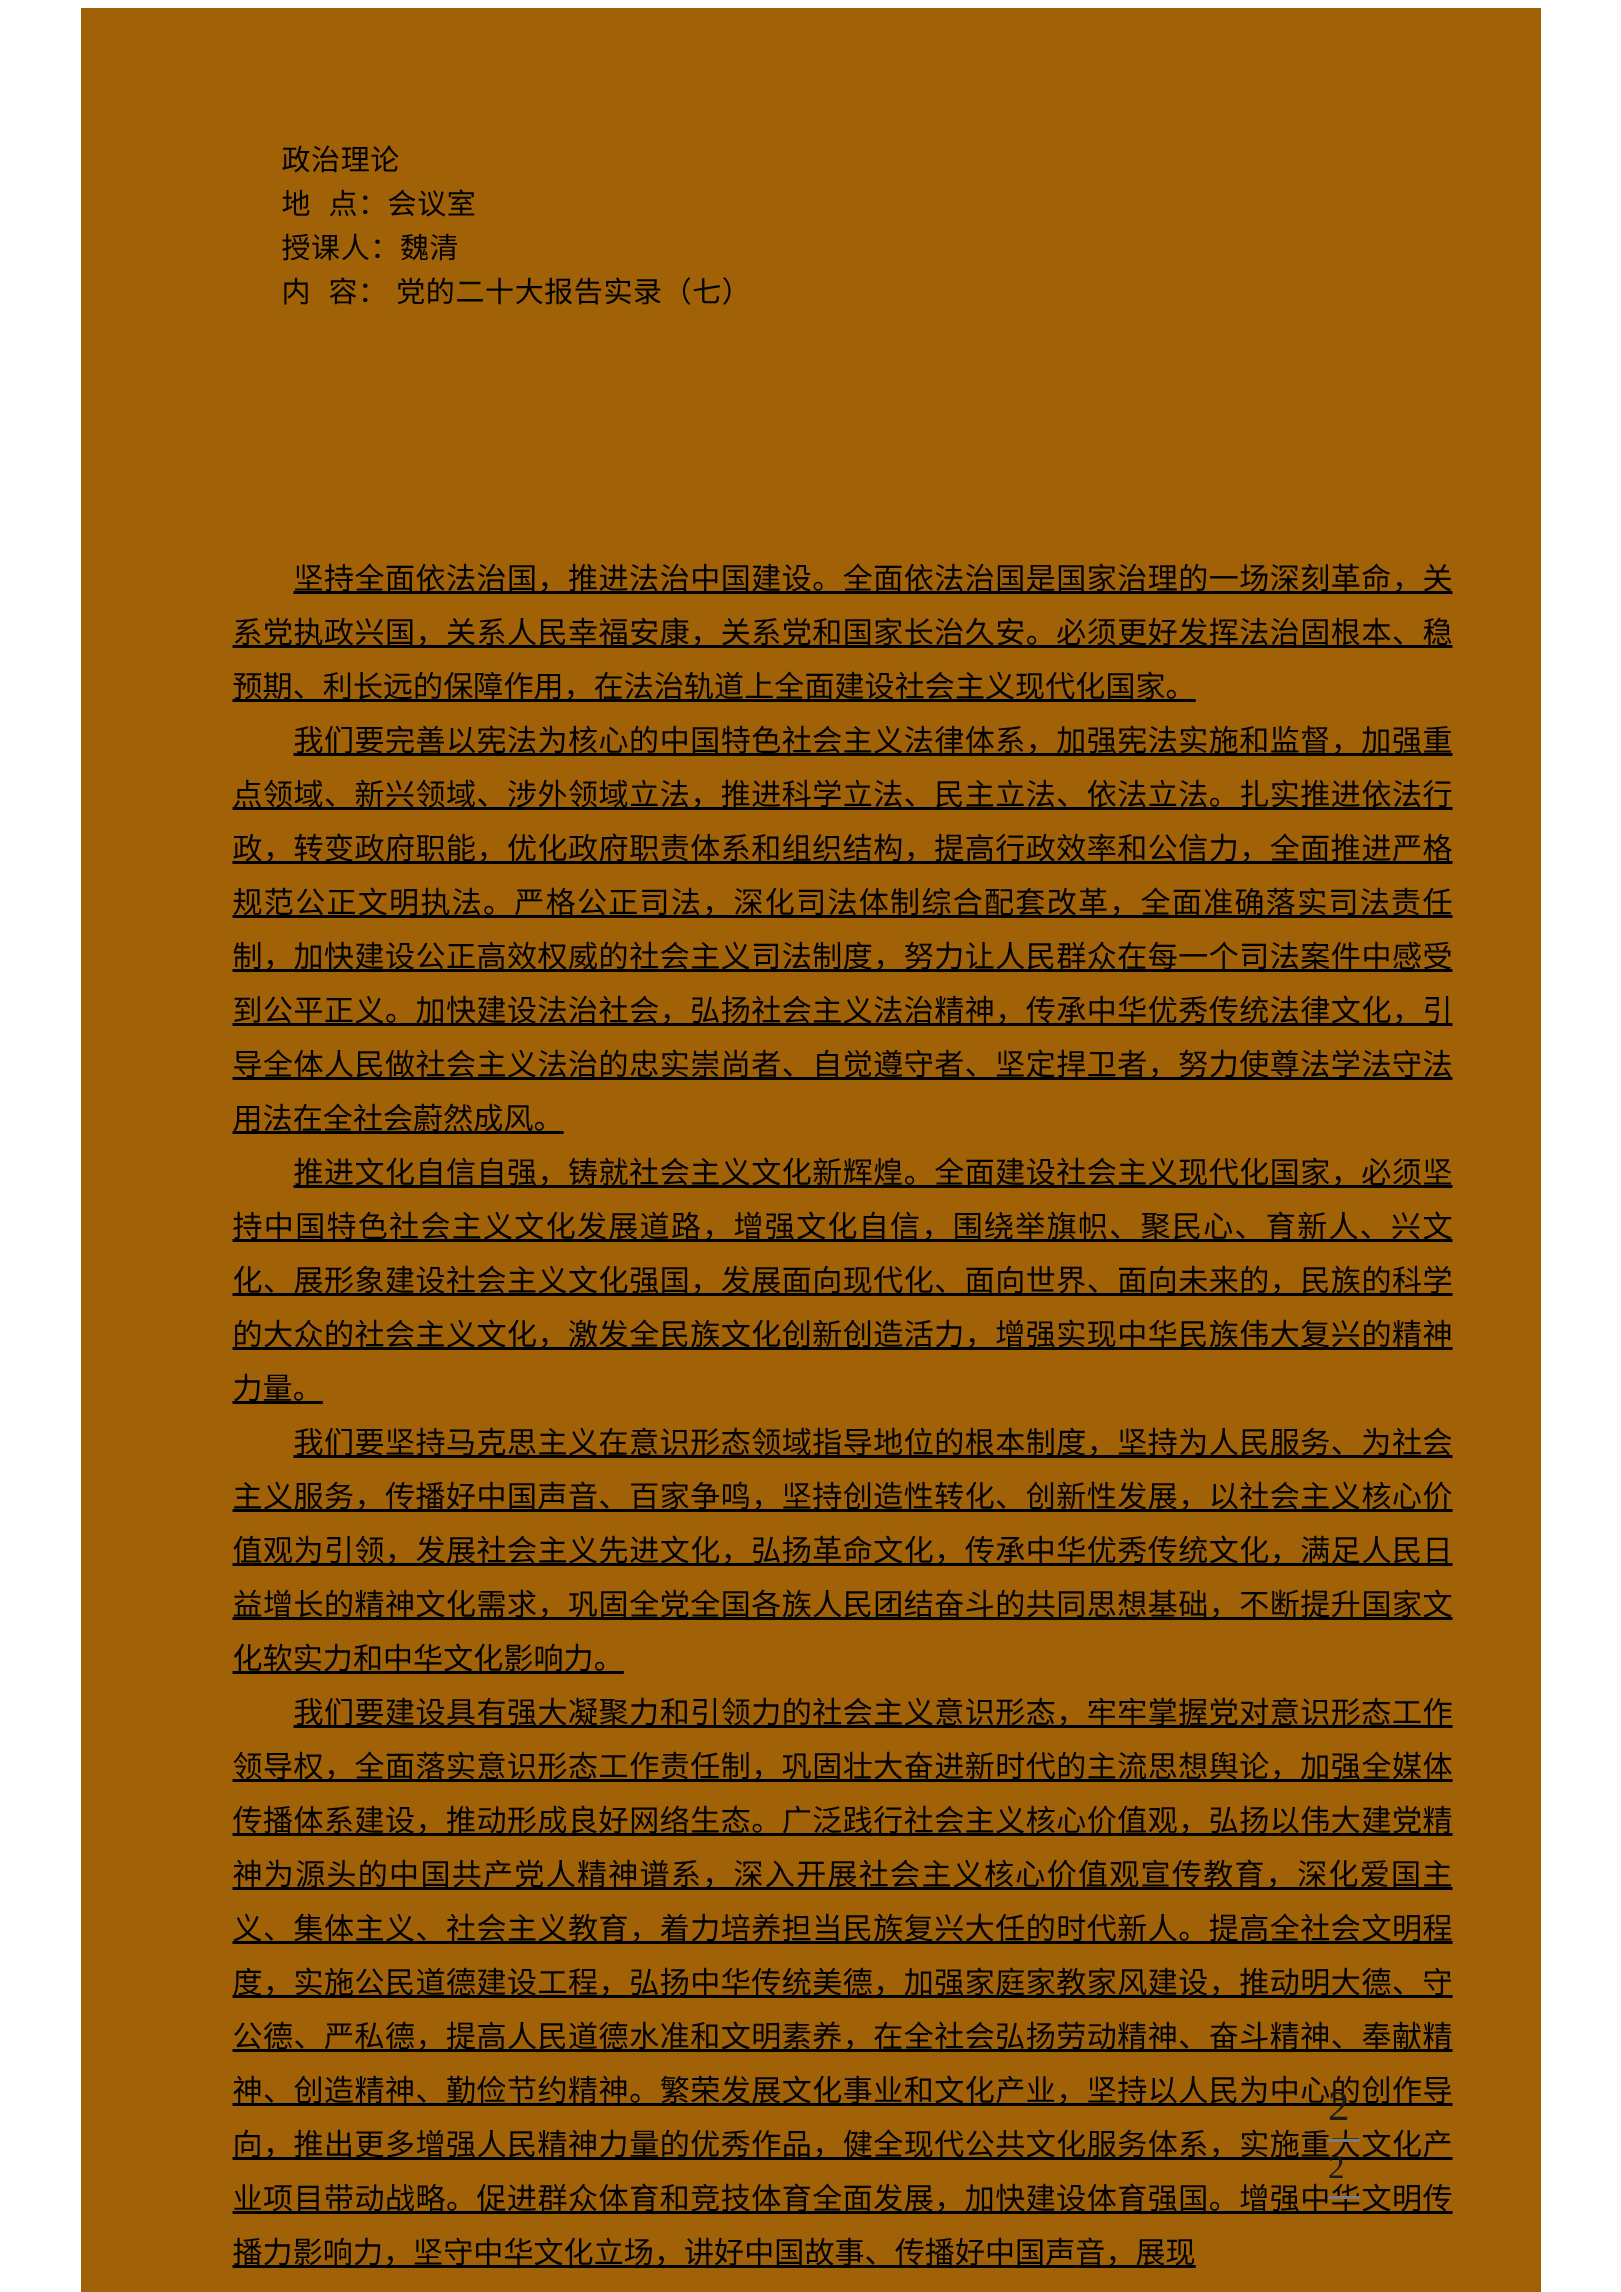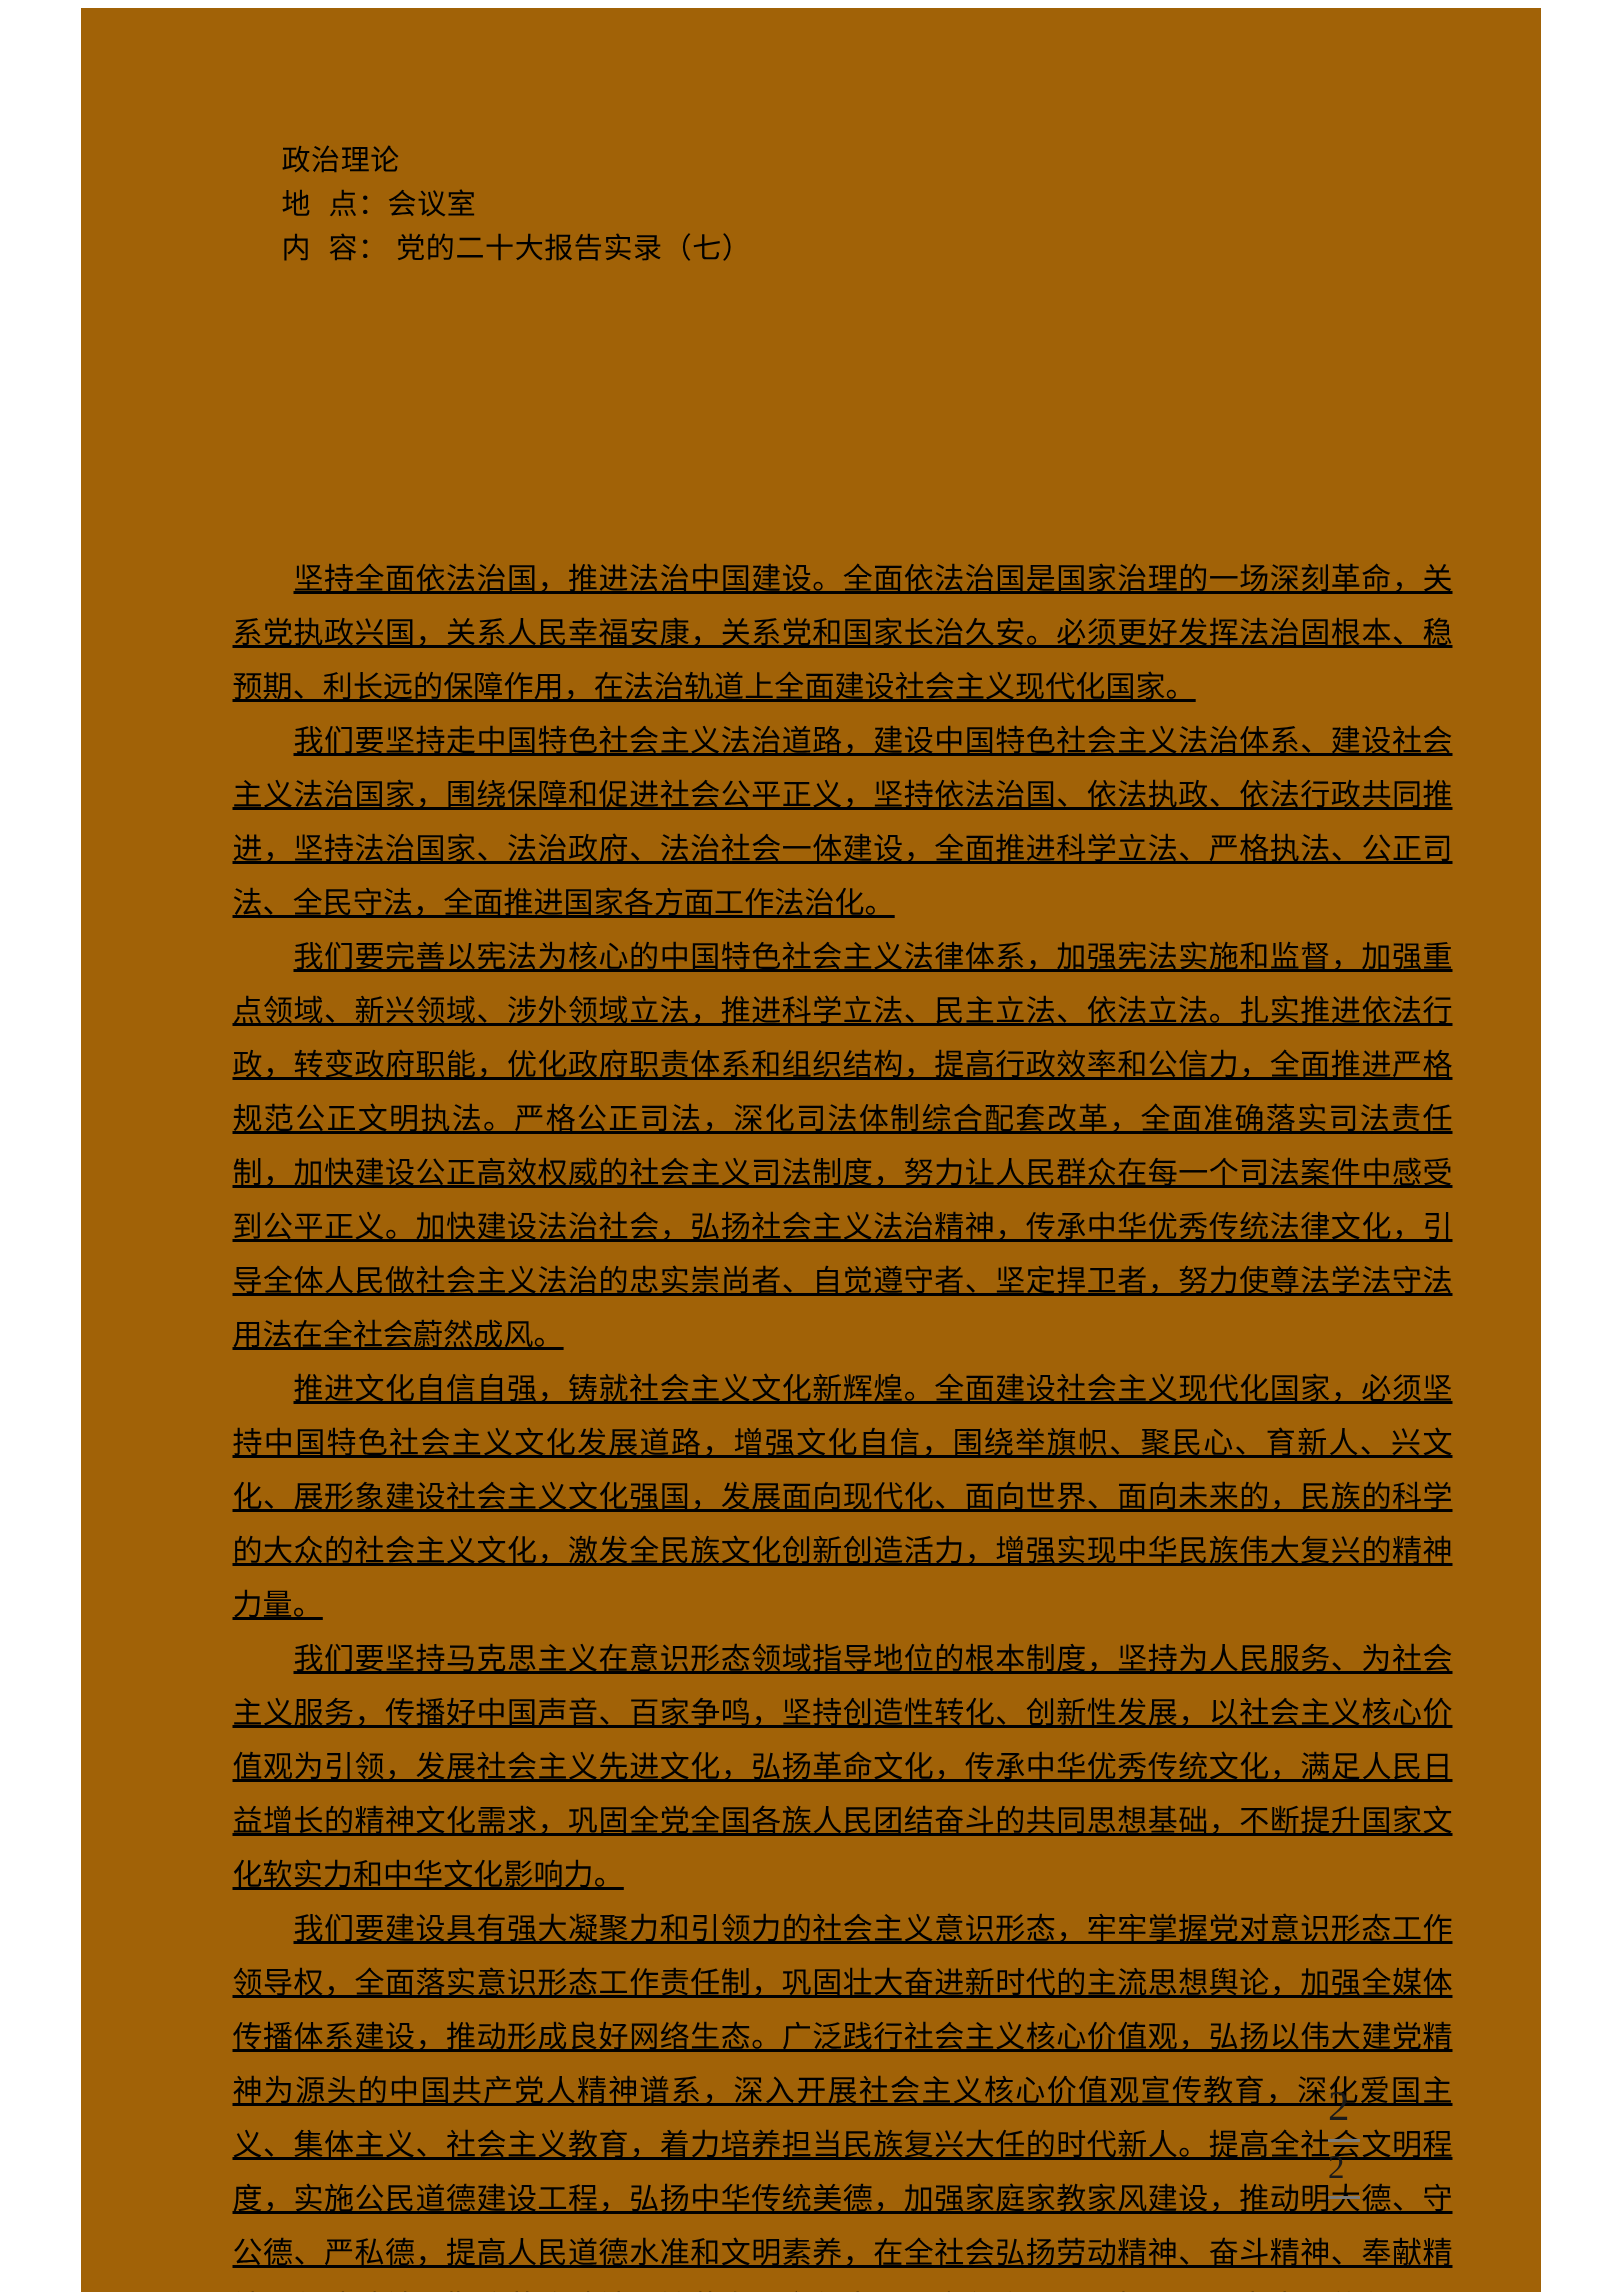--- a/index.html
+++ b/index.html
@@ -88,26 +88,26 @@
   }
 </style>
 </head>
 <body>
 
 <div class="page">
 
   <div class="doc-header">
     <div class="meta-line">政治理论</div>
     <div class="meta-line">地  点：会议室</div>
+    <div class="meta-line">授课人：魏清</div>
     <div class="meta-line">内  容： 党的二十大报告实录（七）</div>
   </div>
 
   <div class="doc-body">
     <p class="body-para">坚持全面依法治国，推进法治中国建设。全面依法治国是国家治理的一场深刻革命，关系党执政兴国，关系人民幸福安康，关系党和国家长治久安。必须更好发挥法治固根本、稳预期、利长远的保障作用，在法治轨道上全面建设社会主义现代化国家。</p>
-    <p class="body-para">我们要坚持走中国特色社会主义法治道路，建设中国特色社会主义法治体系、建设社会主义法治国家，围绕保障和促进社会公平正义，坚持依法治国、依法执政、依法行政共同推进，坚持法治国家、法治政府、法治社会一体建设，全面推进科学立法、严格执法、公正司法、全民守法，全面推进国家各方面工作法治化。</p>
     <p class="body-para">我们要完善以宪法为核心的中国特色社会主义法律体系，加强宪法实施和监督，加强重点领域、新兴领域、涉外领域立法，推进科学立法、民主立法、依法立法。扎实推进依法行政，转变政府职能，优化政府职责体系和组织结构，提高行政效率和公信力，全面推进严格规范公正文明执法。严格公正司法，深化司法体制综合配套改革，全面准确落实司法责任制，加快建设公正高效权威的社会主义司法制度，努力让人民群众在每一个司法案件中感受到公平正义。加快建设法治社会，弘扬社会主义法治精神，传承中华优秀传统法律文化，引导全体人民做社会主义法治的忠实崇尚者、自觉遵守者、坚定捍卫者，努力使尊法学法守法用法在全社会蔚然成风。</p>
     <p class="body-para">推进文化自信自强，铸就社会主义文化新辉煌。全面建设社会主义现代化国家，必须坚持中国特色社会主义文化发展道路，增强文化自信，围绕举旗帜、聚民心、育新人、兴文化、展形象建设社会主义文化强国，发展面向现代化、面向世界、面向未来的，民族的科学的大众的社会主义文化，激发全民族文化创新创造活力，增强实现中华民族伟大复兴的精神力量。</p>
     <p class="body-para">我们要坚持马克思主义在意识形态领域指导地位的根本制度，坚持为人民服务、为社会主义服务，传播好中国声音、百家争鸣，坚持创造性转化、创新性发展，以社会主义核心价值观为引领，发展社会主义先进文化，弘扬革命文化，传承中华优秀传统文化，满足人民日益增长的精神文化需求，巩固全党全国各族人民团结奋斗的共同思想基础，不断提升国家文化软实力和中华文化影响力。</p>
     <p class="body-para">我们要建设具有强大凝聚力和引领力的社会主义意识形态，牢牢掌握党对意识形态工作领导权，全面落实意识形态工作责任制，巩固壮大奋进新时代的主流思想舆论，加强全媒体传播体系建设，推动形成良好网络生态。广泛践行社会主义核心价值观，弘扬以伟大建党精神为源头的中国共产党人精神谱系，深入开展社会主义核心价值观宣传教育，深化爱国主义、集体主义、社会主义教育，着力培养担当民族复兴大任的时代新人。提高全社会文明程度，实施公民道德建设工程，弘扬中华传统美德，加强家庭家教家风建设，推动明大德、守公德、严私德，提高人民道德水准和文明素养，在全社会弘扬劳动精神、奋斗精神、奉献精神、创造精神、勤俭节约精神。繁荣发展文化事业和文化产业，坚持以人民为中心的创作导向，推出更多增强人民精神力量的优秀作品，健全现代公共文化服务体系，实施重大文化产业项目带动战略。促进群众体育和竞技体育全面发展，加快建设体育强国。增强中华文明传播力影响力，坚守中华文化立场，讲好中国故事、传播好中国声音，展现</p>
   </div>
 
   <div class="page-footer">
     <span class="pg-num-big">2</span>
     <span class="pg-rule"></span>
     <span class="pg-num-small">2</span>

